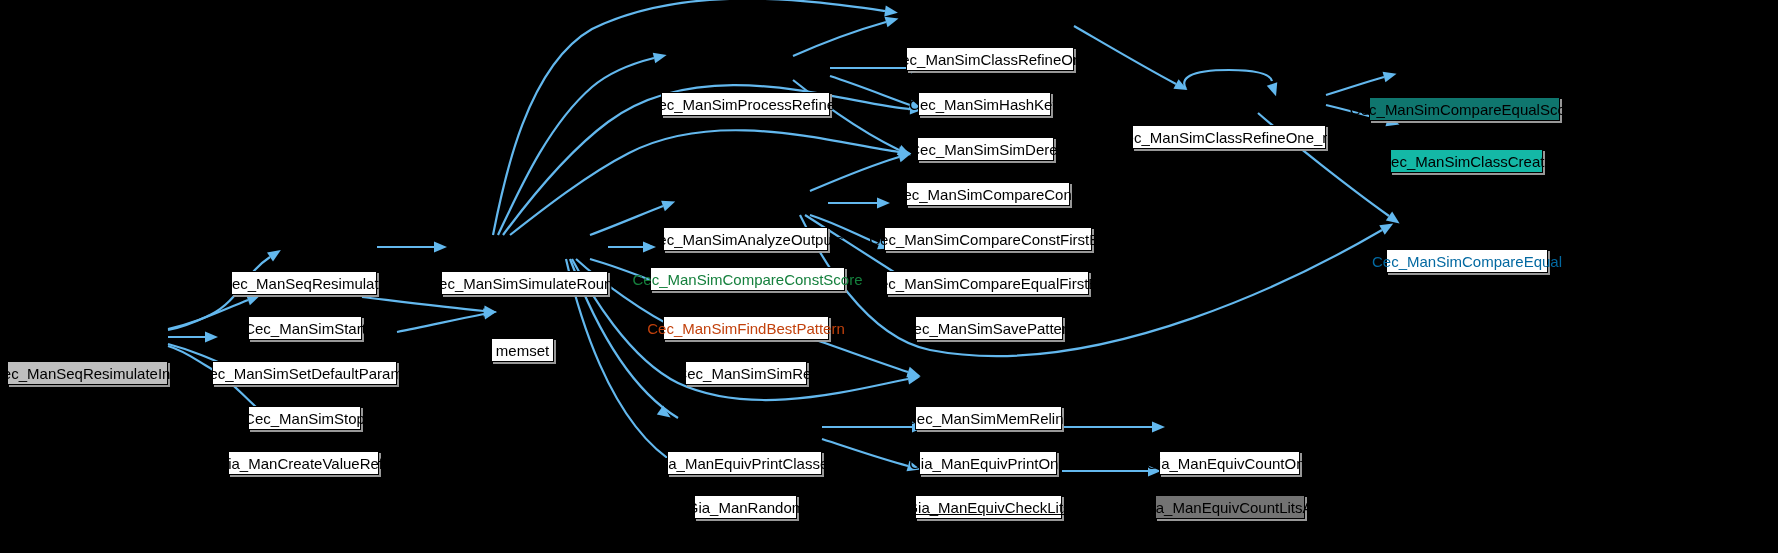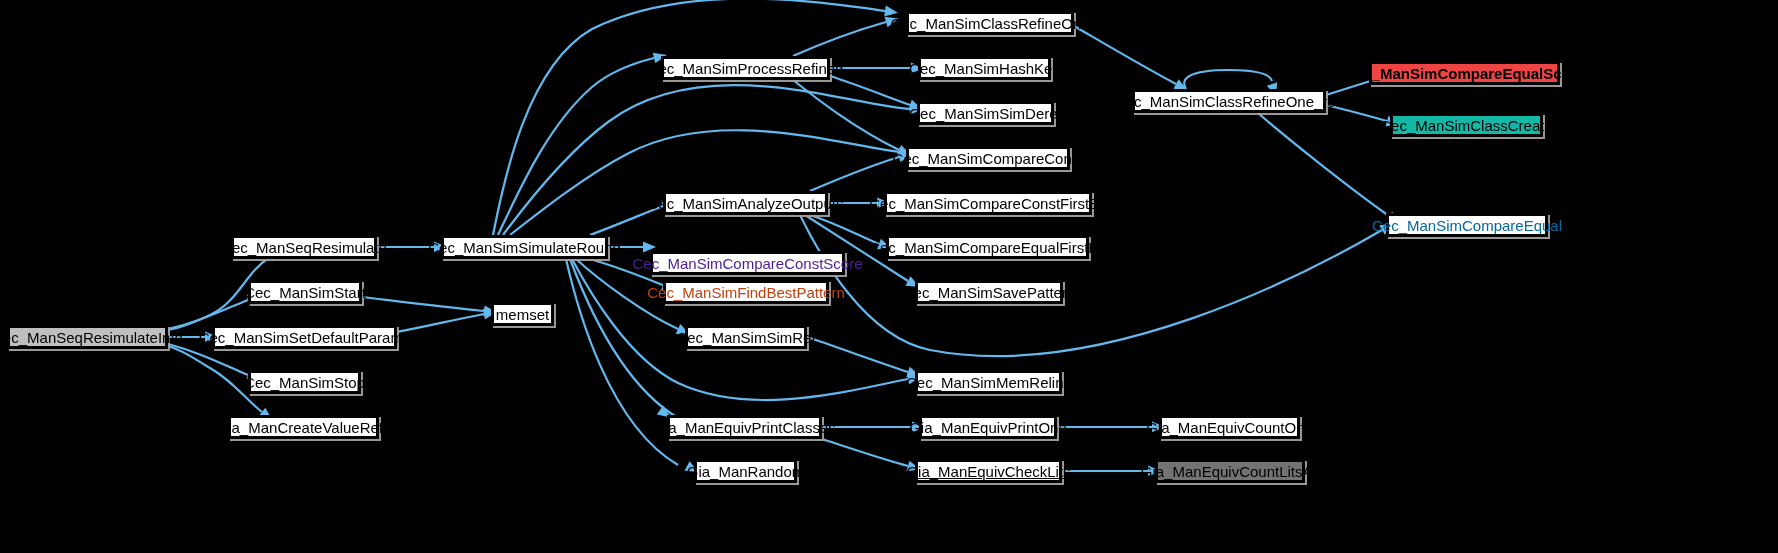--- a/index.html
+++ b/index.html
@@ -19,31 +19,32 @@
     position: absolute;
     left: 0;
     top: 0;
     width: 1778px;
     height: 553px;
   }
   .node {
     position: absolute;
     box-sizing: border-box;
     background: #ffffff;
-    border: 3px solid #a16207;
+    border: 1px solid #a16207;
     box-shadow: 2px 2px 0 rgba(160,160,160,0.95);
     color: #000000;
     font-size: 15px;
     line-height: 1;
     display: flex;
     align-items: center;
     justify-content: center;
     white-space: nowrap;
     letter-spacing: 0px;
     cursor: pointer;
+    margin-top: 36px;
   }
   .node.current {
     background: #bfbfbf;
   }
   .node-label {
     pointer-events: none;
   }
 </style>
 </head>
 <body>
@@ -227,21 +228,21 @@
       </div>
       <div class="node" style="left: 491px; top: 302px; width: 63px; height: 24px; background: rgb(255, 255, 255); border-color: rgb(0, 0, 0); color: rgb(0, 0, 0);">
         <span class="node-label">memset</span>
       </div>
       <div class="node" style="left: 661px; top: 56px; width: 169px; height: 24px; background: rgb(255, 255, 255); border-color: rgb(0, 0, 0); color: rgb(0, 0, 0);">
         <span class="node-label">Cec_ManSimProcessRefined</span>
       </div>
       <div class="node" style="left: 663px; top: 191px; width: 165px; height: 24px; background: rgb(255, 255, 255); border-color: rgb(0, 0, 0); color: rgb(0, 0, 0);">
         <span class="node-label">Cec_ManSimAnalyzeOutputs</span>
       </div>
-      <div class="node" style="left: 650px; top: 251px; width: 195px; height: 24px; background: rgb(255, 255, 255); border-color: rgb(0, 0, 0); color: #4c1d95;">
+      <div class="node" style="left: 650px; top: 231px; width: 195px; height: 24px; background: rgb(255, 255, 255); border-color: rgb(0, 0, 0); color: #15803d;">
         <span class="node-label">Cec_ManSimCompareConstScore</span>
       </div>
       <div class="node" style="left: 663px; top: 280px; width: 166px; height: 24px; background: rgb(255, 255, 255); border-color: rgb(0, 0, 0); color: #c2410c;">
         <span class="node-label">Cec_ManSimFindBestPattern</span>
       </div>
       <div class="node" style="left: 685px; top: 325px; width: 122px; height: 24px; background: rgb(255, 255, 255); border-color: rgb(0, 0, 0); color: rgb(0, 0, 0);">
         <span class="node-label">Cec_ManSimSimRef</span>
       </div>
       <div class="node" style="left: 667px; top: 415px; width: 155px; height: 24px; background: rgb(255, 255, 255); border-color: rgb(0, 0, 0); color: rgb(0, 0, 0);">
         <span class="node-label">Gia_ManEquivPrintClasses</span>
@@ -281,21 +282,21 @@
       </div>
       <div class="node" style="left: 1132px; top: 89px; width: 194px; height: 24px; background: rgb(255, 255, 255); border-color: rgb(0, 0, 0); color: rgb(0, 0, 0);">
         <span class="node-label">Cec_ManSimClassRefineOne_rec</span>
       </div>
       <div class="node" style="left: 1159px; top: 415px; width: 141px; height: 24px; background: rgb(255, 255, 255); border-color: rgb(0, 0, 0); color: rgb(0, 0, 0);">
         <span class="node-label">Gia_ManEquivCountOne</span>
       </div>
       <div class="node" style="left: 1155px; top: 459px; width: 150px; height: 24px; background: #737373; border-color: rgb(0, 0, 0); color: rgb(0, 0, 0);">
         <span class="node-label">Gia_ManEquivCountLitsAll</span>
       </div>
-      <div class="node" style="left: 1369px; top: 61px; width: 191px; height: 24px; background: #ef4444; border-color: rgb(0, 0, 0); color: rgb(0, 0, 0); font-weight: bold;">
+      <div class="node" style="left: 1369px; top: 61px; width: 191px; height: 24px; background: #0f766e; border-color: rgb(0, 0, 0); color: rgb(0, 0, 0);">
         <span class="node-label">Cec_ManSimCompareEqualScore</span>
       </div>
       <div class="node" style="left: 1390px; top: 113px; width: 153px; height: 24px; background: #14b8a6; border-color: rgb(0, 0, 0); color: rgb(0, 0, 0);">
         <span class="node-label">Cec_ManSimClassCreate</span>
       </div>
       <div class="node" style="left: 1386px; top: 213px; width: 162px; height: 24px; background: rgb(255, 255, 255); border-color: rgb(0, 0, 0); color: #0369a1;">
         <span class="node-label">Cec_ManSimCompareEqual</span>
       </div>
     </div>
 </div>

